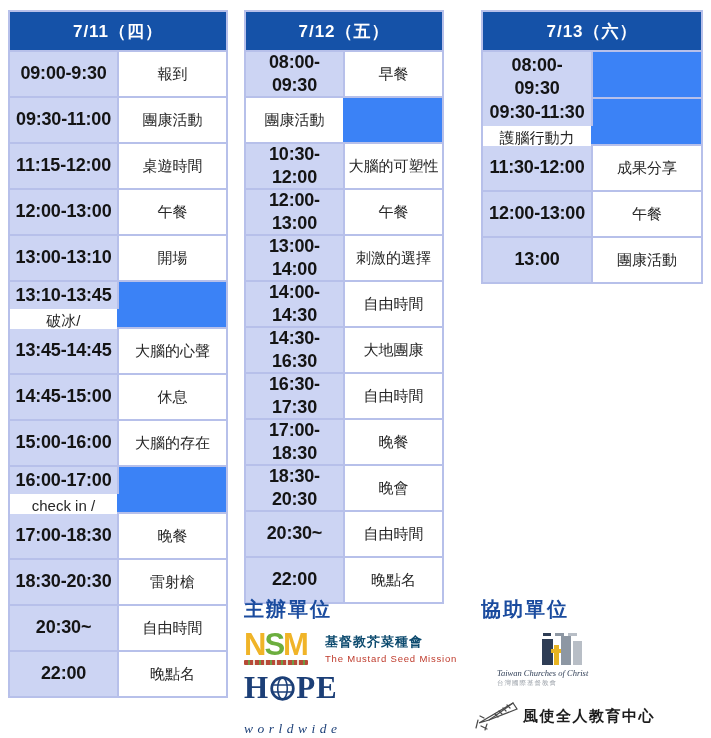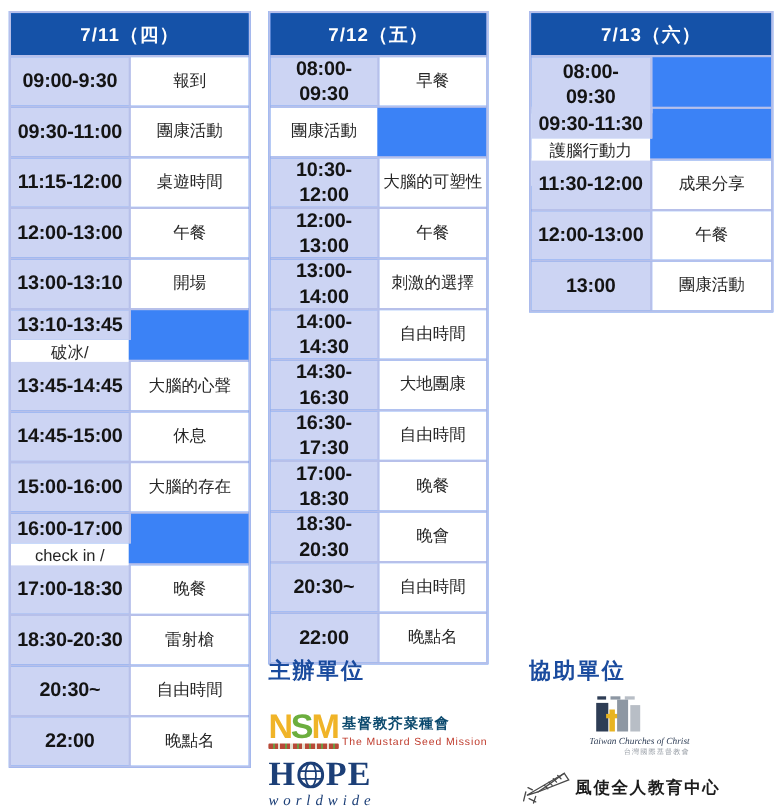--- a/index.html
+++ b/index.html
@@ -30,40 +30,40 @@
     white-space:pre-line;line-height:1.3;padding:2px;}
   .cell-time{width:50.5%;background:var(--lavender);border-right:2px solid var(--table-border);
     font-weight:bold;font-size:18px;color:#141414;letter-spacing:-0.2px;}
   .cell-act{width:49.5%;background:#fff;font-size:15px;color:#262626;}
 
   .footer-block{position:absolute;top:596px;}
   .organizer{left:244px;width:230px;}
   .assist{left:481px;width:226px;}
   .footer-heading{font-size:20px;font-weight:bold;color:var(--heading-navy);letter-spacing:2px;}
 
-  .nsm-row{display:flex;align-items:flex-start;margin-top:25px;gap:3px;}
+  .nsm-row{display:flex;align-items:flex-start;margin-top:9px;gap:17px;}
   .nsm-letters{line-height:0.85;}
   .nsm-word{font-size:31px;font-weight:800;letter-spacing:-2px;font-family:"Liberation Sans",sans-serif;}
   .nsm-n{color:var(--nsm-yellow);}
   .nsm-s{color:var(--nsm-green);}
   .nsm-m{color:var(--nsm-yellow);}
   .nsm-tagline{margin-top:2px;height:5px;width:64px;border-radius:1px;
     background:repeating-linear-gradient(90deg,#b84a38 0 4px,#6f9a44 4px 6px,#b84a38 6px 9px,#e5e0d0 9px 11px);}
   .nsm-text{padding-top:1px;}
   .nsm-zh{font-size:13px;font-weight:bold;color:#0c4a6e;letter-spacing:1px;}
   .nsm-en{font-size:9.5px;font-weight:normal;color:var(--msm-red);letter-spacing:0.8px;margin-top:2px;}
 
   .hope{margin-top:7px;color:var(--hope-navy);}
   .hope-word{font-family:"Liberation Serif","DejaVu Serif",serif;font-weight:bold;font-size:31px;
     line-height:1;display:flex;align-items:center;letter-spacing:1px;}
   .globe{display:inline-flex;margin:0 1px;position:relative;top:1px;}
   .hope-world{font-family:"Liberation Serif","DejaVu Serif",serif;font-style:italic;
-    font-size:13.5px;letter-spacing:4.5px;margin-top:1px;}
-
-  .tcc-block{width:130px;margin-left:16px;margin-top:10px;text-align:right;}
+    font-size:13.5px;letter-spacing:4.5px;margin-top:18px;}
+
+  .tcc-block{width:130px;margin-left:16px;margin-top:10px;text-align:left;}
   .tcc-icon{position:relative;width:44px;height:32px;margin:0 auto;}
   .tcc-dash{position:absolute;top:0;height:3px;background:#8d97a3;}
   .td1{left:3px;width:8px;background:#2e3d55;}
   .td2{left:15px;width:9px;}
   .td3{left:28px;width:9px;background:#b8bec6;}
   .tcc-bar{position:absolute;bottom:0;}
   .b1{left:2px;width:11px;height:26px;background:#2e3d55;}
   .b2{left:21px;width:10px;height:29px;background:#8d97a3;}
   .b3{left:33px;width:9px;height:24px;background:#b8bec6;}
   .tcc-cross-v{position:absolute;left:14px;bottom:0;width:5px;height:20px;background:#e8b422;}

